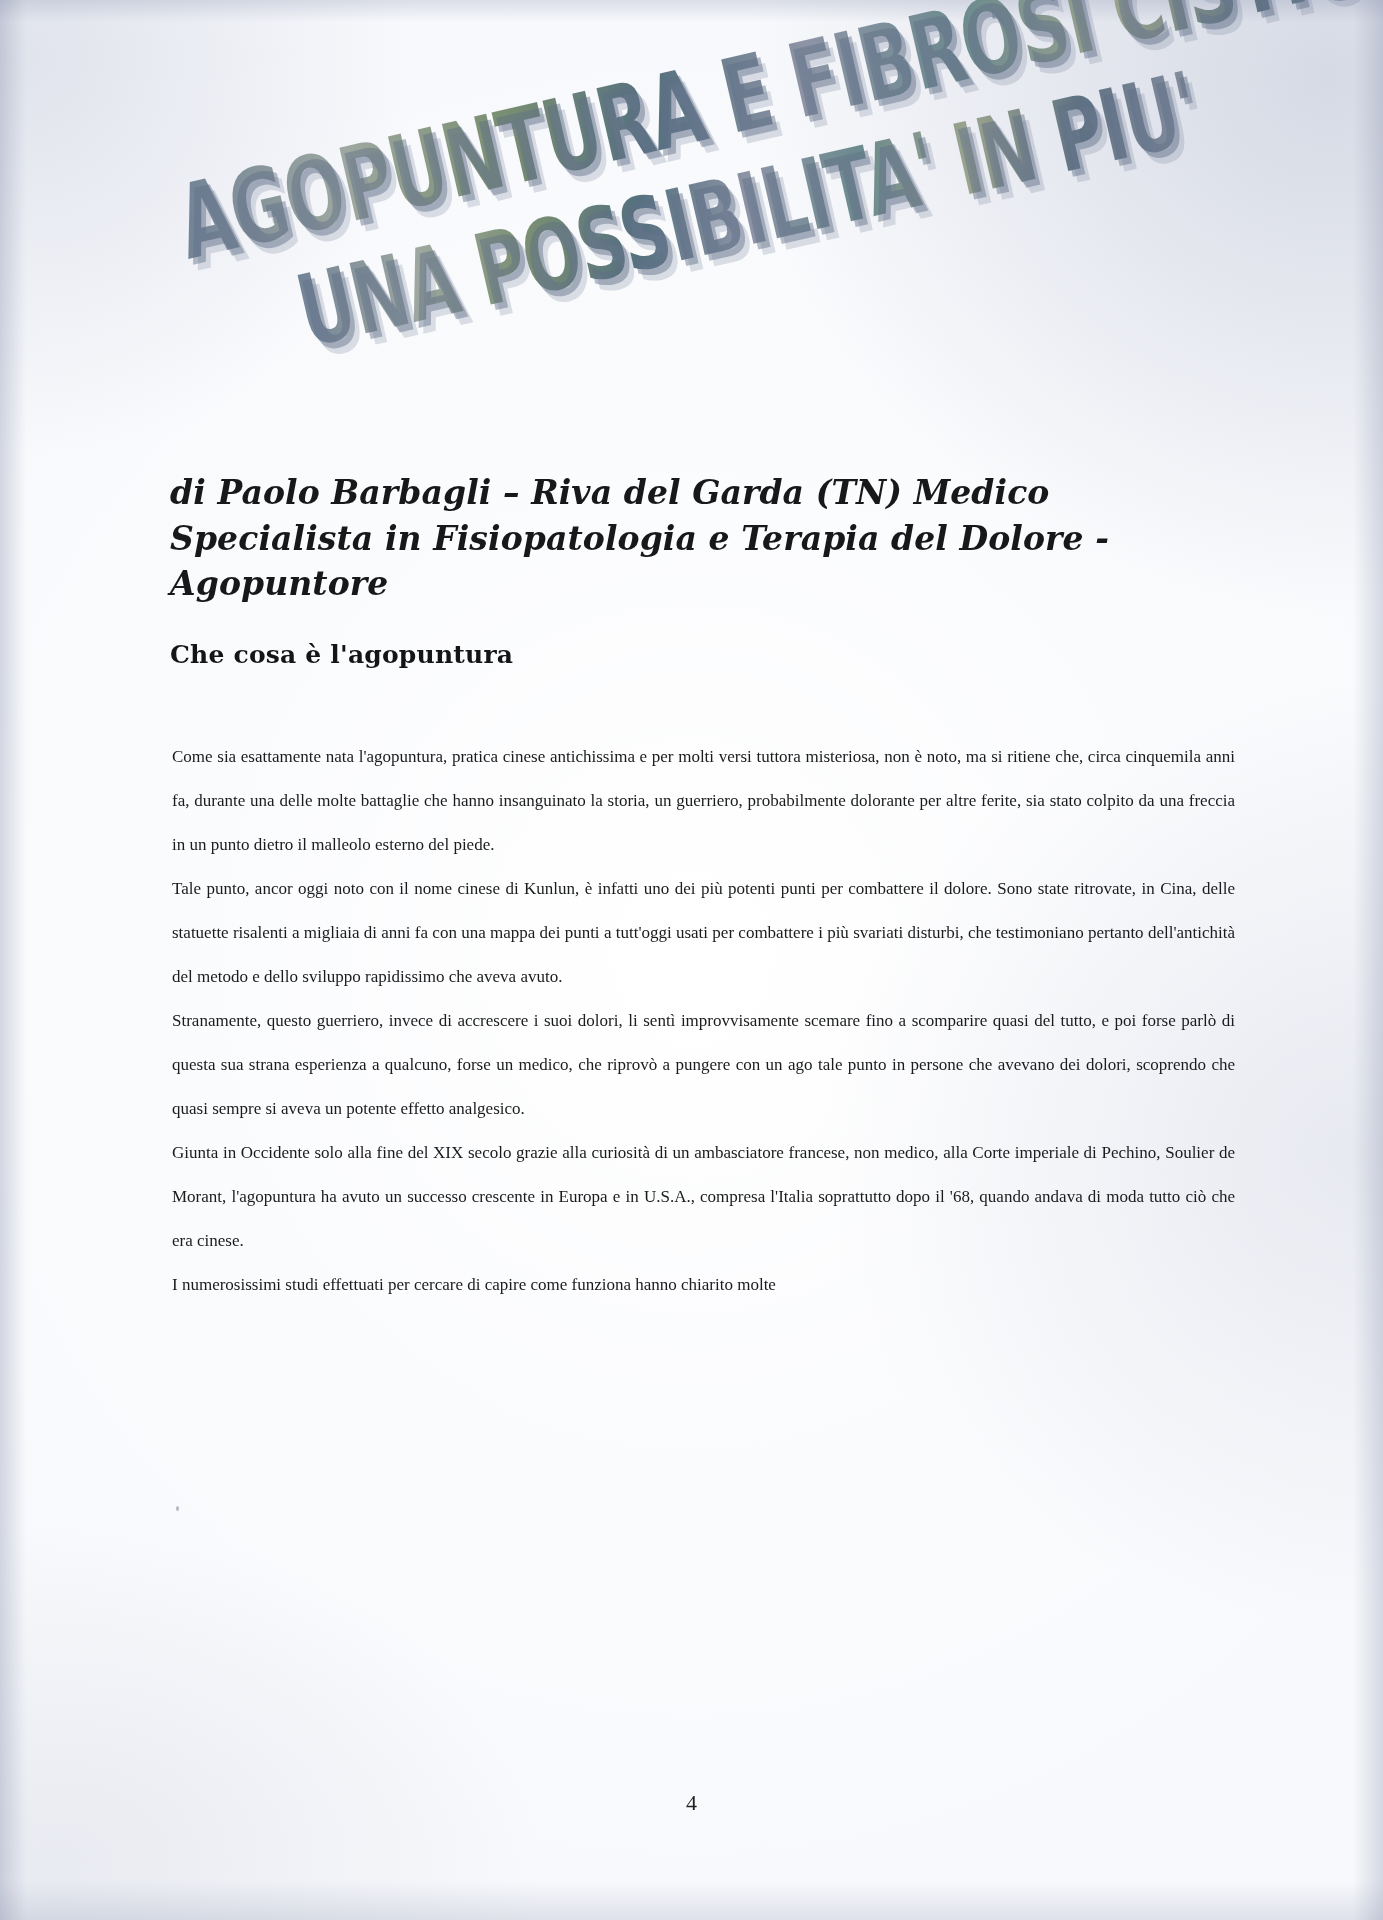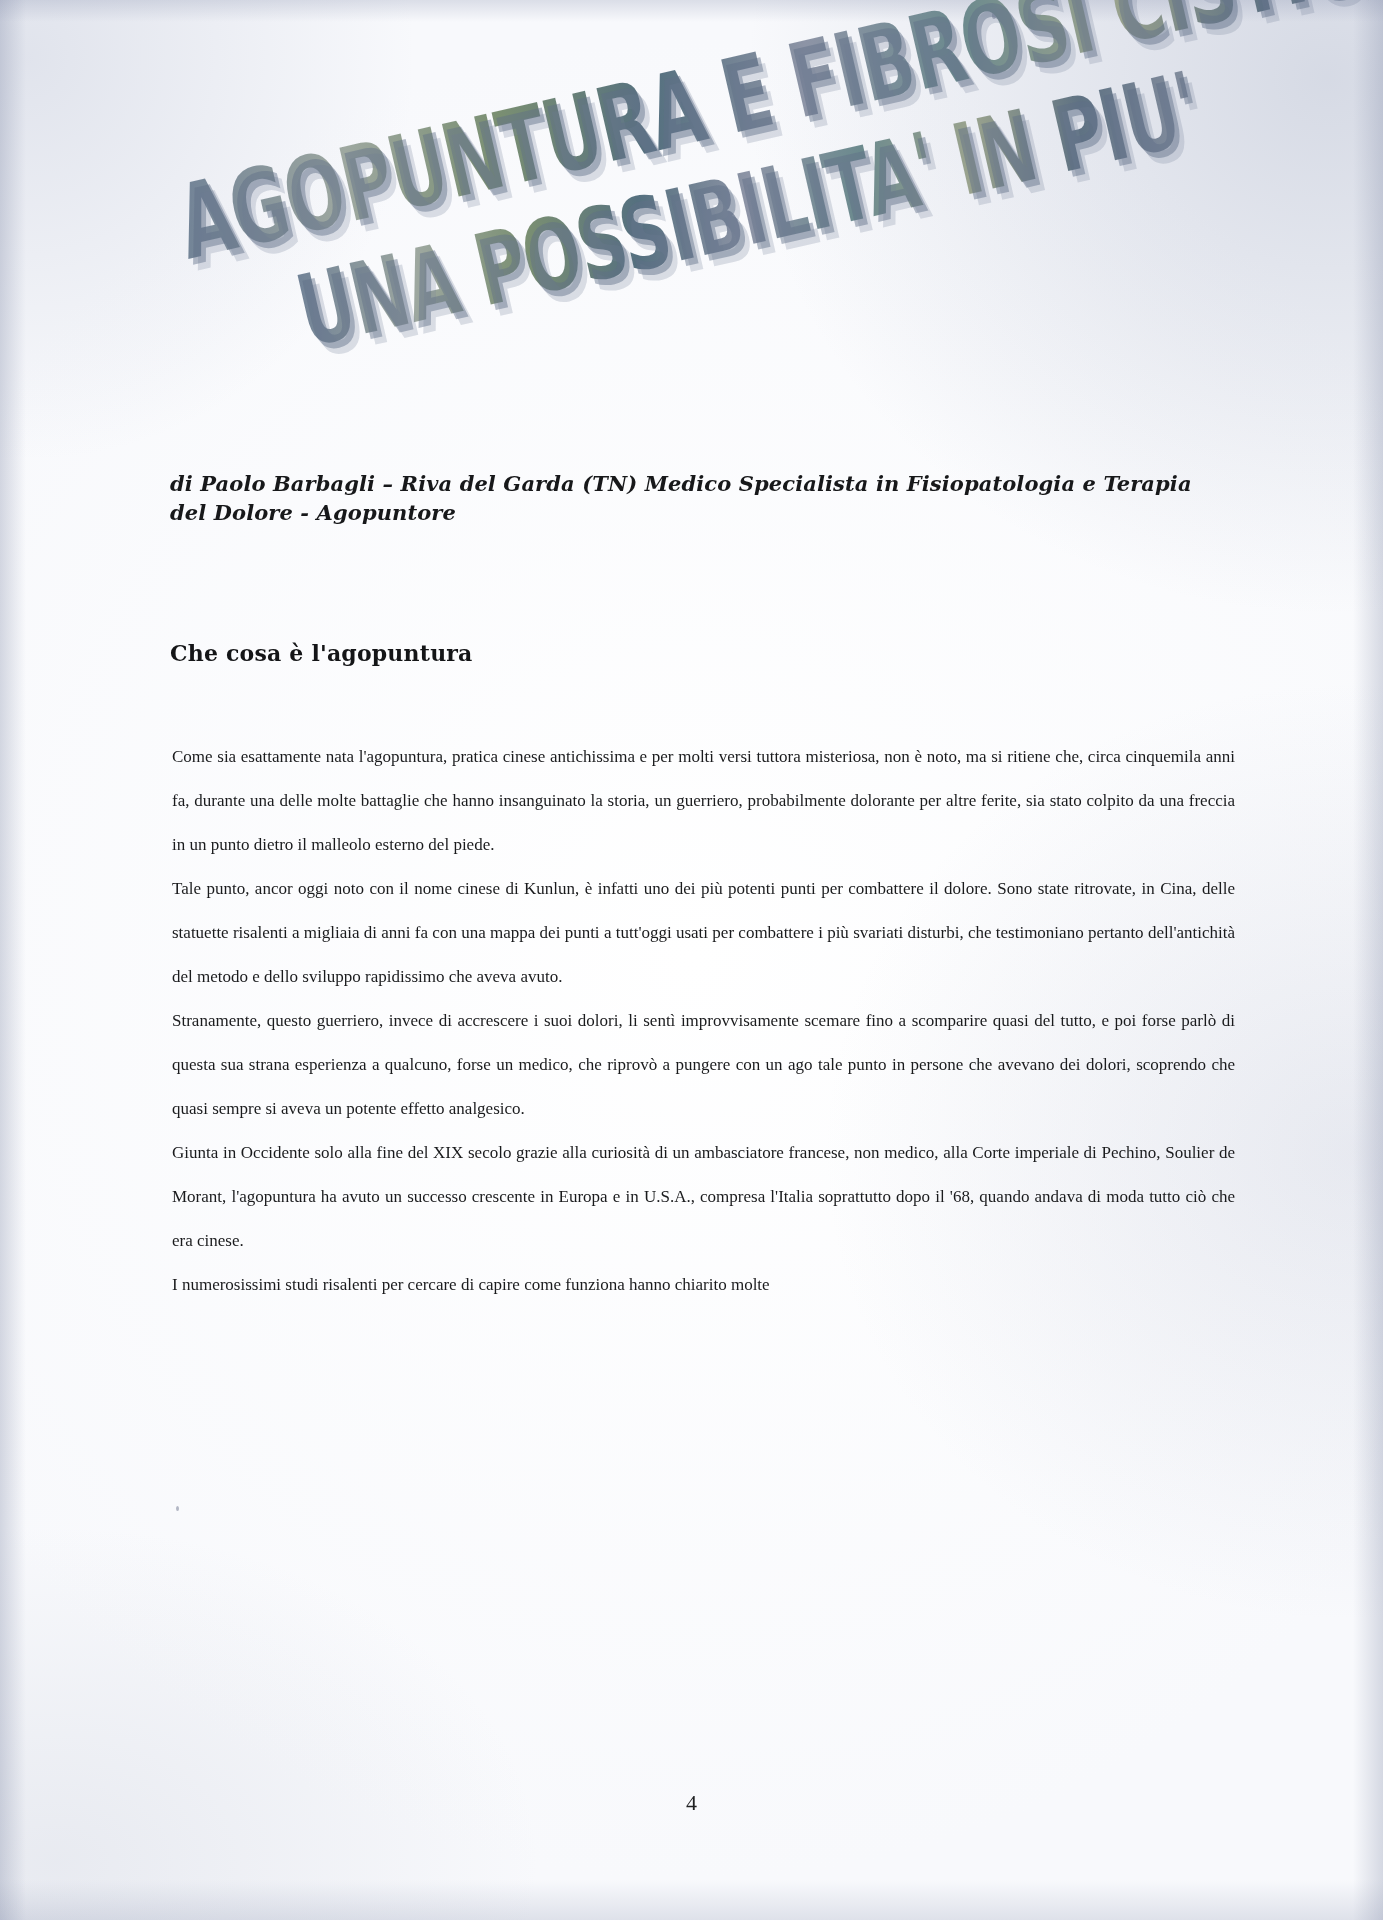--- a/index.html
+++ b/index.html
@@ -105,33 +105,33 @@
 
   
   .byline {
     position: absolute;
     left: 170px;
     top: 470px;
     width: 1030px;
     font-family: "DejaVu Serif", serif;
     font-weight: bold;
     font-style: italic;
-    font-size: 21px;
+    font-size: 33px;
     line-height: 1.38;
     color: #17181a;
     letter-spacing: 0.1px;
   }
 
   .section-heading {
     position: absolute;
     left: 170px;
     top: 640px;
     font-family: "DejaVu Serif", serif;
     font-weight: bold;
-    font-size: 22px;
+    font-size: 25px;
     color: #141517;
     letter-spacing: 0.2px;
   }
 
   
   .body-text {
     position: absolute;
     left: 172px;
     top: 735px;
     width: 1063px;
@@ -179,17 +179,17 @@
 
   <div class="byline">di Paolo Barbagli – Riva del Garda (TN) Medico Specialista in Fisiopatologia e Terapia del Dolore - Agopuntore</div>
 
   <div class="section-heading">Che cosa è l'agopuntura</div>
 
   <div class="body-text">
     <p class="first">Come sia esattamente nata l'agopuntura, pratica cinese antichissima e per molti versi tuttora misteriosa, non è noto, ma si ritiene che, circa cinquemila anni fa, durante una delle molte battaglie che hanno insanguinato la storia, un guerriero, probabilmente dolorante per altre ferite, sia stato colpito da una freccia in un punto dietro il malleolo esterno del piede.</p>
     <p>Tale punto, ancor oggi noto con il nome cinese di Kunlun, è infatti uno dei più potenti punti per combattere il dolore. Sono state ritrovate, in Cina, delle statuette risalenti a migliaia di anni fa con una mappa dei punti a tutt'oggi usati per combattere i più svariati disturbi, che testimoniano pertanto dell'antichità del metodo e dello sviluppo rapidissimo che aveva avuto.</p>
     <p>Stranamente, questo guerriero, invece di accrescere i suoi dolori, li sentì improvvisamente scemare fino a scomparire quasi del tutto,  e poi forse parlò di questa sua strana esperienza a qualcuno, forse un medico, che riprovò a pungere con un ago tale punto in persone che avevano dei dolori, scoprendo che quasi sempre si aveva un potente effetto analgesico.</p>
     <p>Giunta in Occidente solo alla fine del XIX secolo grazie alla curiosità di un ambasciatore francese, non medico, alla Corte imperiale di Pechino, Soulier de Morant, l'agopuntura ha avuto un successo crescente in Europa e in U.S.A., compresa l'Italia soprattutto dopo il '68, quando andava di moda tutto ciò che era cinese.</p>
-    <p>I numerosissimi studi risalenti per cercare di capire come funziona hanno chiarito molte</p>
+    <p>I numerosissimi studi effettuati per cercare di capire come funziona hanno chiarito molte</p>
   </div>
 
   <div class="page-number">4</div>
 </div>
 
 </body></html>

